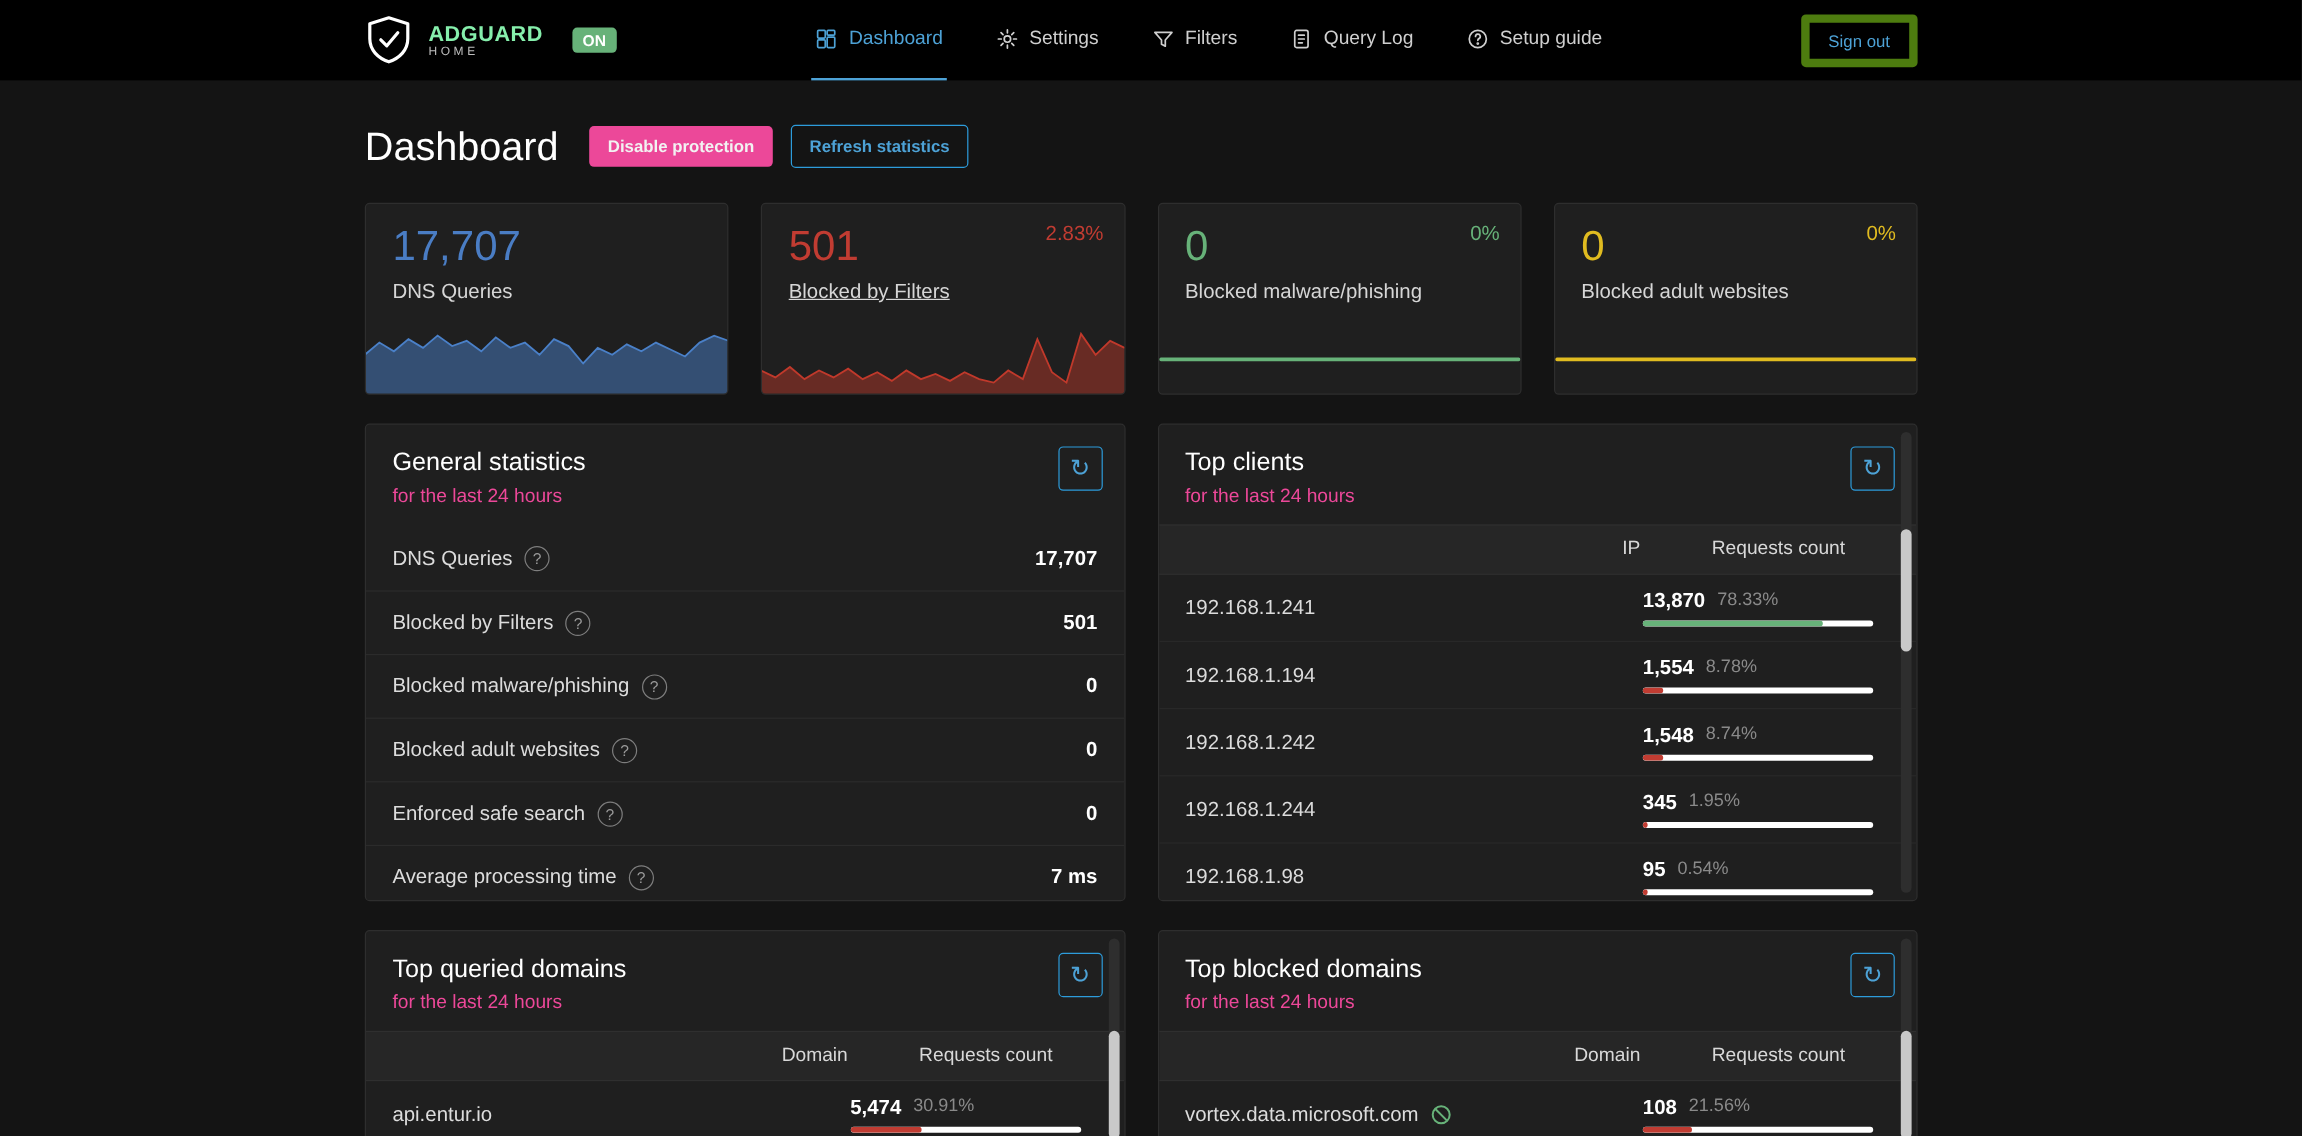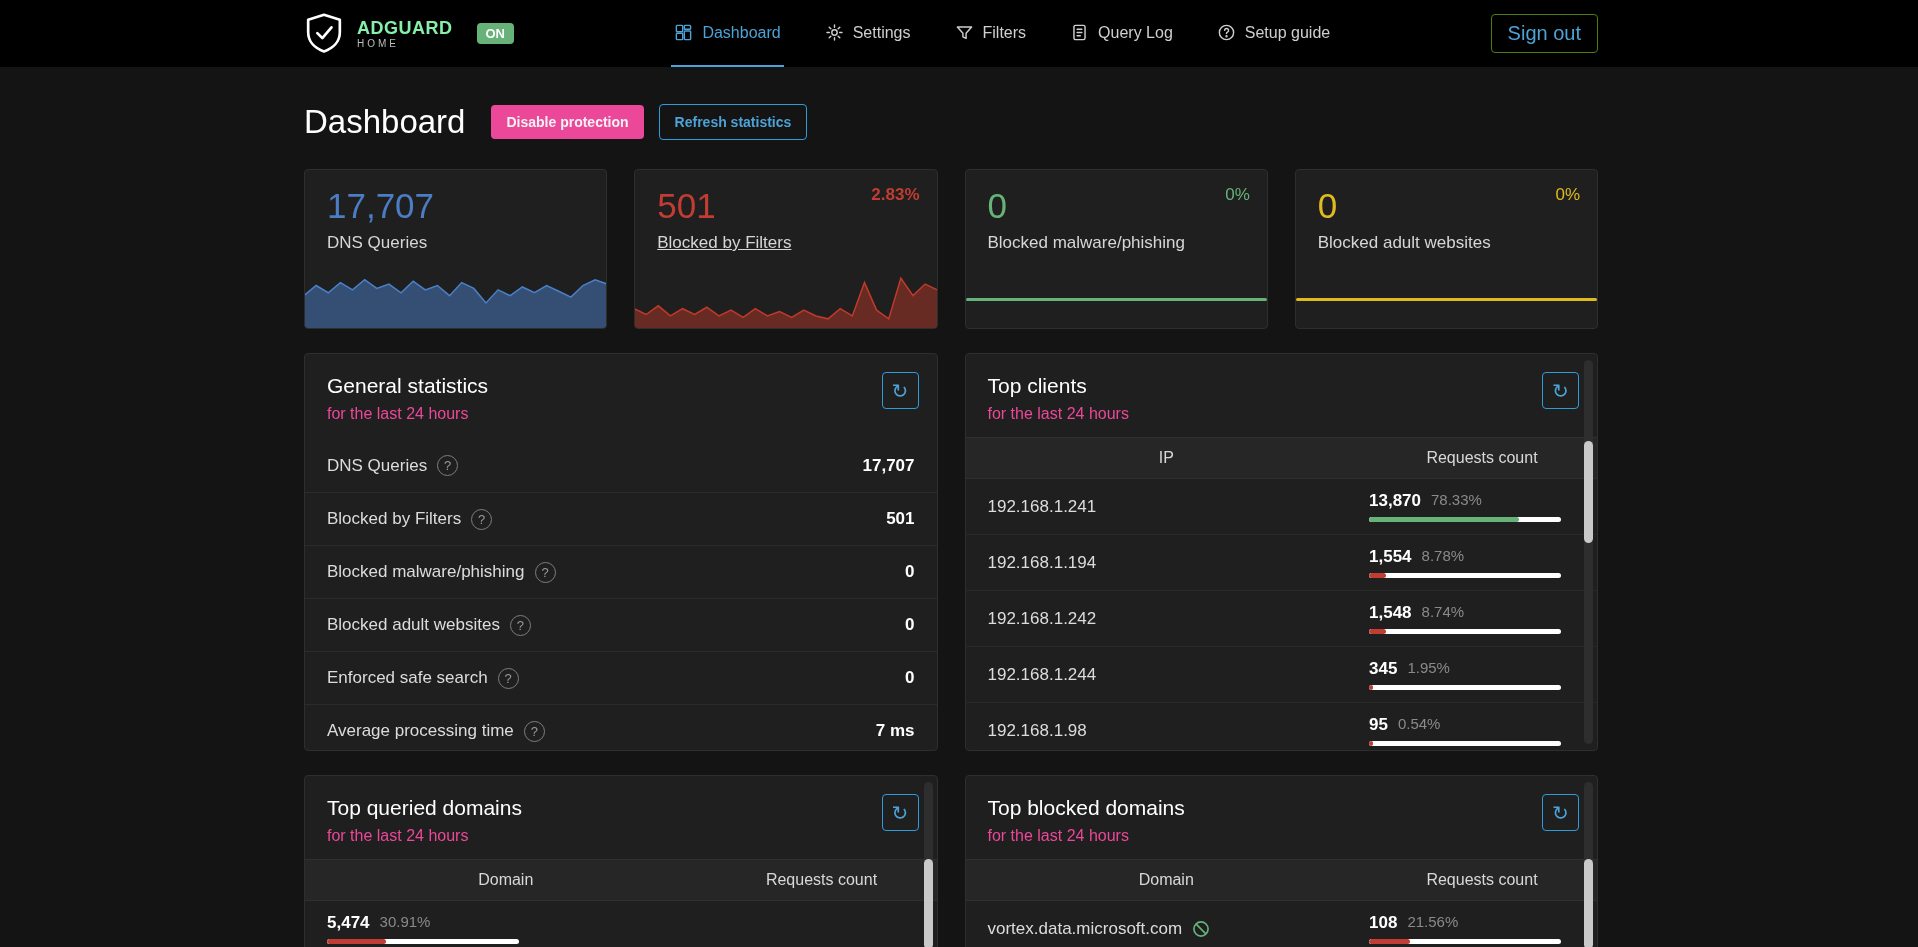--- a/index.html
+++ b/index.html
@@ -11,21 +11,21 @@
   .nav-inner{width:1294px;margin-left:304px;display:flex;align-items:center;height:67px}
   .brand{display:flex;align-items:center;gap:13px;cursor:pointer}
   .brand svg{width:40px;height:44px}
   .brand-name{font-size:18px;font-weight:bold;color:#86efac;letter-spacing:.5px;line-height:1.15}
   .brand-sub{font-size:10px;color:#bdbdbd;letter-spacing:3px}
   .on-badge{background:#67b279;color:#fff;font-size:13px;font-weight:bold;padding:3px 9px;border-radius:4px;margin-left:11px}
   .nav-items{display:flex;margin:0 auto;height:100%}
   .nav-item{display:flex;align-items:center;gap:9px;padding:0 3px;margin:0 19px;color:#cfcfcf;font-size:16px;border-bottom:2px solid transparent;cursor:pointer}
   .nav-item.active{color:#4da2d6;border-bottom-color:#4da2d6}
   .nav-item svg{width:19px;height:19px}
-  .signout{background:transparent;border:1px solid #4d7c0f;color:#4da2d6;font-size:20px;padding:7px 16px;border-radius:4px;font-family:inherit;cursor:pointer}
+  .signout{background:transparent;border:7px solid #4d7c0f;color:#4da2d6;font-size:14px;padding:7px 16px;border-radius:4px;font-family:inherit;cursor:pointer}
 
   
   .container{width:1294px;margin-left:304px}
   .page-head{display:flex;align-items:center;margin-top:34px;height:42px}
   .page-title{font-size:33px;font-weight:400;color:#fff;margin-right:26px}
   .btn{border:none;border-radius:4px;font-family:inherit;font-size:14px;font-weight:bold;padding:9px 15px;cursor:pointer}
   .btn-gray{background:#ec4899;color:#f2f2f2;margin-right:15px}
   .btn-outline{background:transparent;border:1px solid #2d9cdb;color:#4da2d6}
 
   
@@ -49,21 +49,21 @@
   .refresh-btn{position:absolute;top:18px;right:18px;width:37px;height:37px;background:transparent;border:1px solid #2d9cdb;border-radius:4px;color:#4da2d6;font-size:20px;line-height:1;display:flex;align-items:center;justify-content:center;cursor:pointer}
 
   .gs-rows{margin-top:16px}
   .gs-row{display:flex;align-items:center;justify-content:space-between;height:53px;padding:0 22px}
   .gs-row + .gs-row{border-top:1px solid #2b2b2b}
   .gs-label{display:flex;align-items:center;gap:10px;color:#dcdcdc}
   .qmark{width:21px;height:21px;border:1px solid #7e7e7e;border-radius:50%;color:#9a9a9a;font-size:13px;display:flex;align-items:center;justify-content:center;cursor:pointer}
   .gs-value{font-weight:bold;color:#fff}
 
   .thead{display:flex;align-items:center;height:42px;margin-top:14px;background:#262626;border-top:1px solid #2f2f2f;border-bottom:1px solid #2f2f2f;color:#d8d8d8;font-size:16px}
-  .col-main{flex:1;text-align:center}
+  .col-main{flex:1;text-align:right}
   .col-count{width:230px;text-align:center}
   .t-row{display:flex;align-items:center;height:56px;padding:0 20px 0 22px;border-bottom:1px solid #282828}
   .col-main-cell{flex:1;display:flex;align-items:center;gap:9px;color:#dcdcdc}
   .col-count-cell{width:208px}
   .val-line{display:flex;align-items:flex-start}
   .val-line strong{font-size:17px;color:#fff}
   .pct{font-size:15px;color:#8a8a8a;margin-left:10px}
   .bar-track{margin-top:6px;height:5px;background:#fff;border-radius:3px;overflow:hidden;width:192px}
   .bar-fill{height:100%;border-radius:3px;min-width:4px}
   svg.tracker{width:20px;height:20px;flex:none}
@@ -144,21 +144,21 @@
     <div class="stat-card">
       <div class="stat-pct" style="color: rgb(74, 125, 196);"></div>
       <div class="stat-num" style="color: rgb(74, 125, 196);">17,707</div>
       <div class="stat-label">DNS Queries</div>
       <svg class="spark" viewBox="0 0 100 40" preserveAspectRatio="none">
           <polygon points="0,40 0,17 4,10 8,15 12,8 16,13 20,6 24,12 28,9 32,15 36,7 40,13 44,10 48,17 52,8 56,12 60,22 64,13 68,17 72,11 76,15 80,10 84,14 88,18 92,10 96,6 100,9 100,40" fill="rgba(74,128,200,0.5)"></polygon>
           <polyline points="0,17 4,10 8,15 12,8 16,13 20,6 24,12 28,9 32,15 36,7 40,13 44,10 48,17 52,8 56,12 60,22 64,13 68,17 72,11 76,15 80,10 84,14 88,18 92,10 96,6 100,9" fill="none" stroke="#4a80c8" stroke-width="1.5" vector-effect="non-scaling-stroke"></polyline>
         </svg>
     </div>
     <div class="stat-card">
-      <div class="stat-pct" style="color: rgb(193, 60, 50); font-weight: bold;">2.83%</div>
+      <div class="stat-pct" style="color: rgb(193, 60, 50);">2.83%</div>
       <div class="stat-num" style="color: rgb(193, 60, 50);">501</div>
       <a class="stat-label">Blocked by Filters</a>
       <svg class="spark" viewBox="0 0 100 40" preserveAspectRatio="none">
           <polygon points="0,40 0,26 4,30 8,24 12,31 16,26 20,30 24,25 28,31 32,27 36,32 40,26 44,31 48,28 52,32 56,27 60,31 64,33 68,26 72,31 76,8 80,27 84,33 88,5 92,17 96,9 100,13 100,40" fill="rgba(192,57,43,0.45)"></polygon>
           <polyline points="0,26 4,30 8,24 12,31 16,26 20,30 24,25 28,31 32,27 36,32 40,26 44,31 48,28 52,32 56,27 60,31 64,33 68,26 72,31 76,8 80,27 84,33 88,5 92,17 96,9 100,13" fill="none" stroke="#c0392b" stroke-width="1.5" vector-effect="non-scaling-stroke"></polyline>
         </svg>
     </div>
     <div class="stat-card">
       <div class="stat-pct" style="color: rgb(103, 178, 121);">0%</div>
       <div class="stat-num" style="color: rgb(103, 178, 121);">0</div>
@@ -326,20 +326,23 @@
       <div class="card-head">
         <div class="card-title">Top queried domains</div>
         <div class="card-sub">for the last 24 hours</div>
       </div>
       <div class="thead">
         <div class="col-main">Domain</div>
         <div class="col-count">Requests count</div>
       </div>
       <div id="queried-rows">
           <div class="t-row">
+            <div class="col-main-cell">
+              <span>api.entur.io</span>
+            </div>
             <div class="col-count-cell">
               <div class="val-line">
                 <strong>5,474</strong>
                 <span class="pct">30.91%</span>
               </div>
               <div class="bar-track">
                 <div class="bar-fill" style="width: 30.91%; background: rgb(193, 60, 50);"></div>
               </div>
             </div>
           </div>

